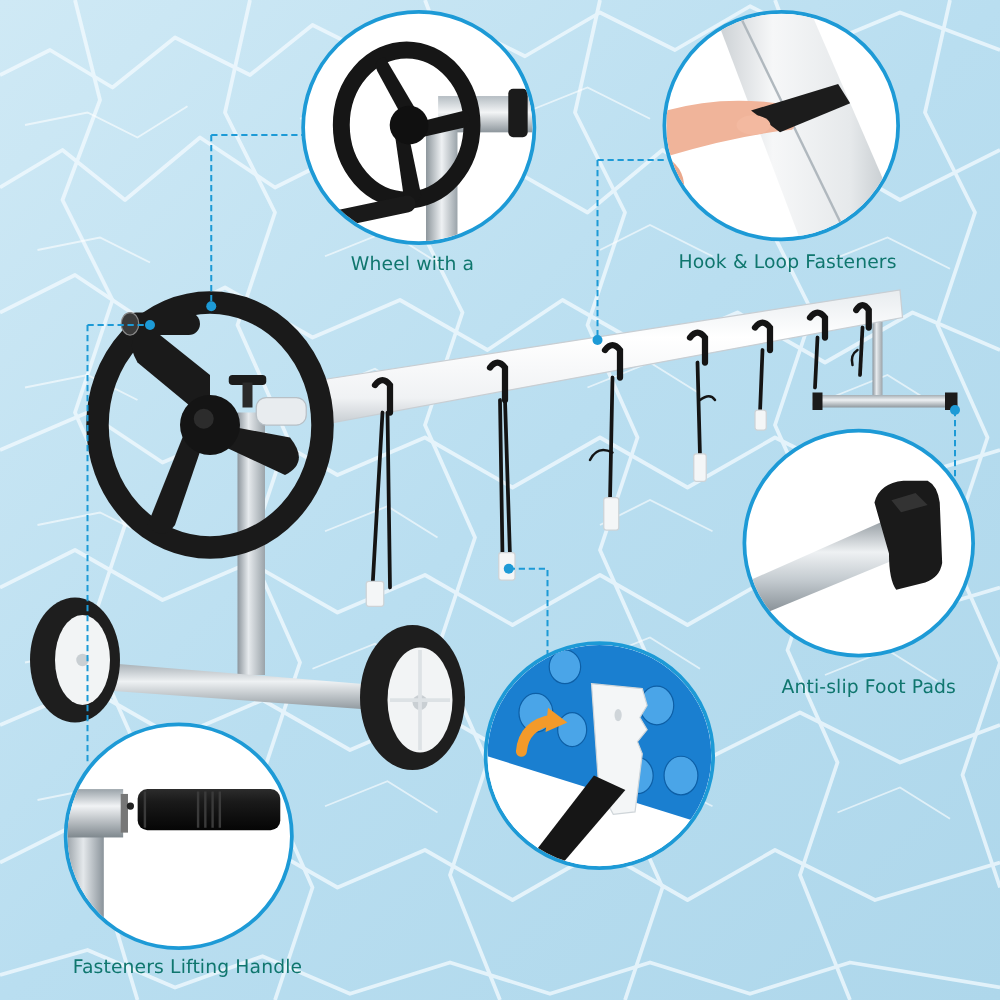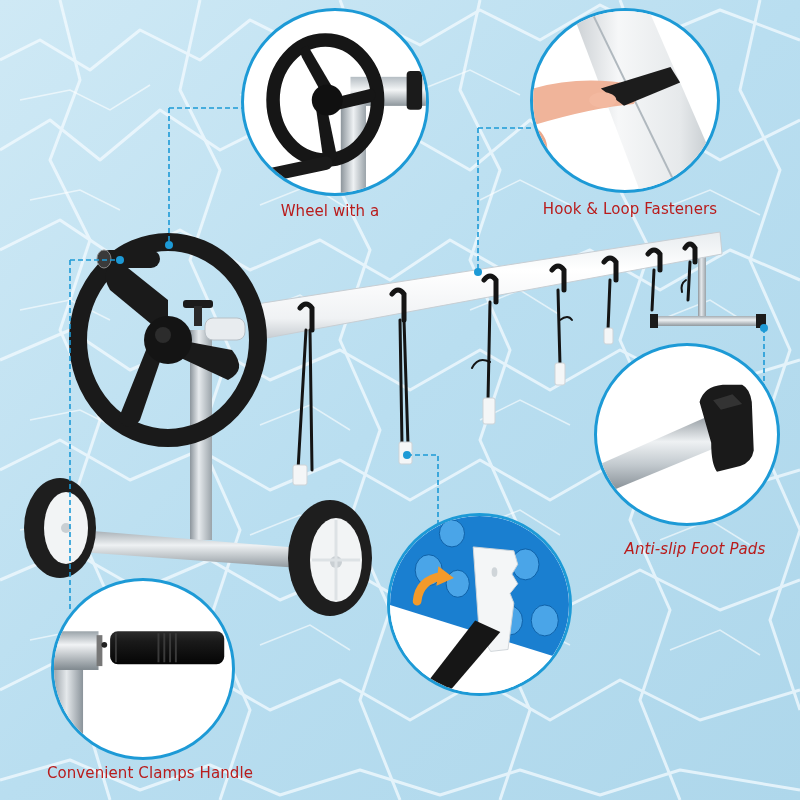--- a/index.html
+++ b/index.html
@@ -6,21 +6,21 @@
   body { width:800px; height:800px; overflow:hidden; position:relative;
          font-family:"DejaVu Sans", "Liberation Sans", sans-serif; }
   .stage { position:absolute; left:0; top:0; width:800px; height:800px; overflow:hidden;
            background:#bfe1f0; }
   .water { position:absolute; left:0; top:0; width:800px; height:800px; }
   .product { position:absolute; left:0; top:0; width:800px; height:800px; }
   .leaders { position:absolute; left:0; top:0; width:800px; height:800px; pointer-events:none; }
   .callout { position:absolute; border-radius:50%; border:3px solid #1d9ad6; background:#ffffff;
              overflow:hidden; box-sizing:border-box; }
   .callout svg { position:absolute; left:0; top:0; width:100%; height:100%; }
-  .label { position:absolute; color:#b91c1c; font-size:15px; line-height:22px; text-align:center;
+  .label { position:absolute; color:#0f766e; font-size:15px; line-height:22px; text-align:center;
            white-space:nowrap; letter-spacing:0.1px; }
 </style>
 </head>
 <body>
 
 <div class="stage">
 
   <svg class="water" viewBox="0 0 800 800">
     <defs>
       <linearGradient id="wbg" x1="0" y1="0" x2="1" y2="1">
@@ -236,21 +236,21 @@
             <stop offset="0.35" stop-color="#eef1f3"></stop>
             <stop offset="0.6" stop-color="#c3cacf"></stop>
             <stop offset="1" stop-color="#6f787f"></stop>
         </linearGradient>
       </defs>
       <polygon points="-10,128 130,66 140,98 -10,160" fill="url(#c3s)"></polygon>
       <path d="M106 58 Q110 42 130 40 L150 40 Q158 44 160 58 L162 108 Q160 120 148 124 L124 130 Q118 122 118 100 Z" fill="#1a1a1a"></path>
       <path d="M120 56 L140 50 L150 60 L128 66 Z" fill="#333"></path>
     </svg>
   </div>
-  <div class="label" style="left:595px; top:538px; width:200px;font-style:italic;">Anti-slip Foot Pads</div>
+  <div class="label" style="left:595px; top:538px; width:200px;">Anti-slip Foot Pads</div>
 
   <div class="callout" style="left:387px; top:513px; width:185px; height:183px;">
     <svg viewBox="0 0 185 183">
       <rect width="185" height="183" fill="#ffffff"></rect>
       <polygon points="0,0 185,0 185,150 0,92" fill="#1a7fd0"></polygon>
       <g fill="#4aa5e8" stroke="#0d5fa6" stroke-width="1">
         <ellipse cx="40" cy="56" rx="14" ry="16"></ellipse>
         <ellipse cx="64" cy="18" rx="13" ry="14"></ellipse>
         <ellipse cx="140" cy="50" rx="14" ry="16"></ellipse>
         <ellipse cx="160" cy="108" rx="14" ry="16"></ellipse>
@@ -291,15 +291,15 @@
       <rect x="58" y="52" width="118" height="34" rx="8" fill="url(#c5g)"></rect>
       <g stroke="#3a3a3a" stroke-width="2">
         <line x1="64" y1="54" x2="64" y2="84"></line>
         <line x1="108" y1="54" x2="108" y2="84"></line>
         <line x1="114" y1="54" x2="114" y2="84"></line>
         <line x1="120" y1="54" x2="120" y2="84"></line>
         <line x1="126" y1="54" x2="126" y2="84"></line>
       </g>
     </svg>
   </div>
-  <div class="label" style="left:20px; top:762px; width:260px;">Convenient Clamps Handle</div>
+  <div class="label" style="left:20px; top:762px; width:260px;">Fasteners Lifting Handle</div>
 
 </div>
 
 </body></html>

